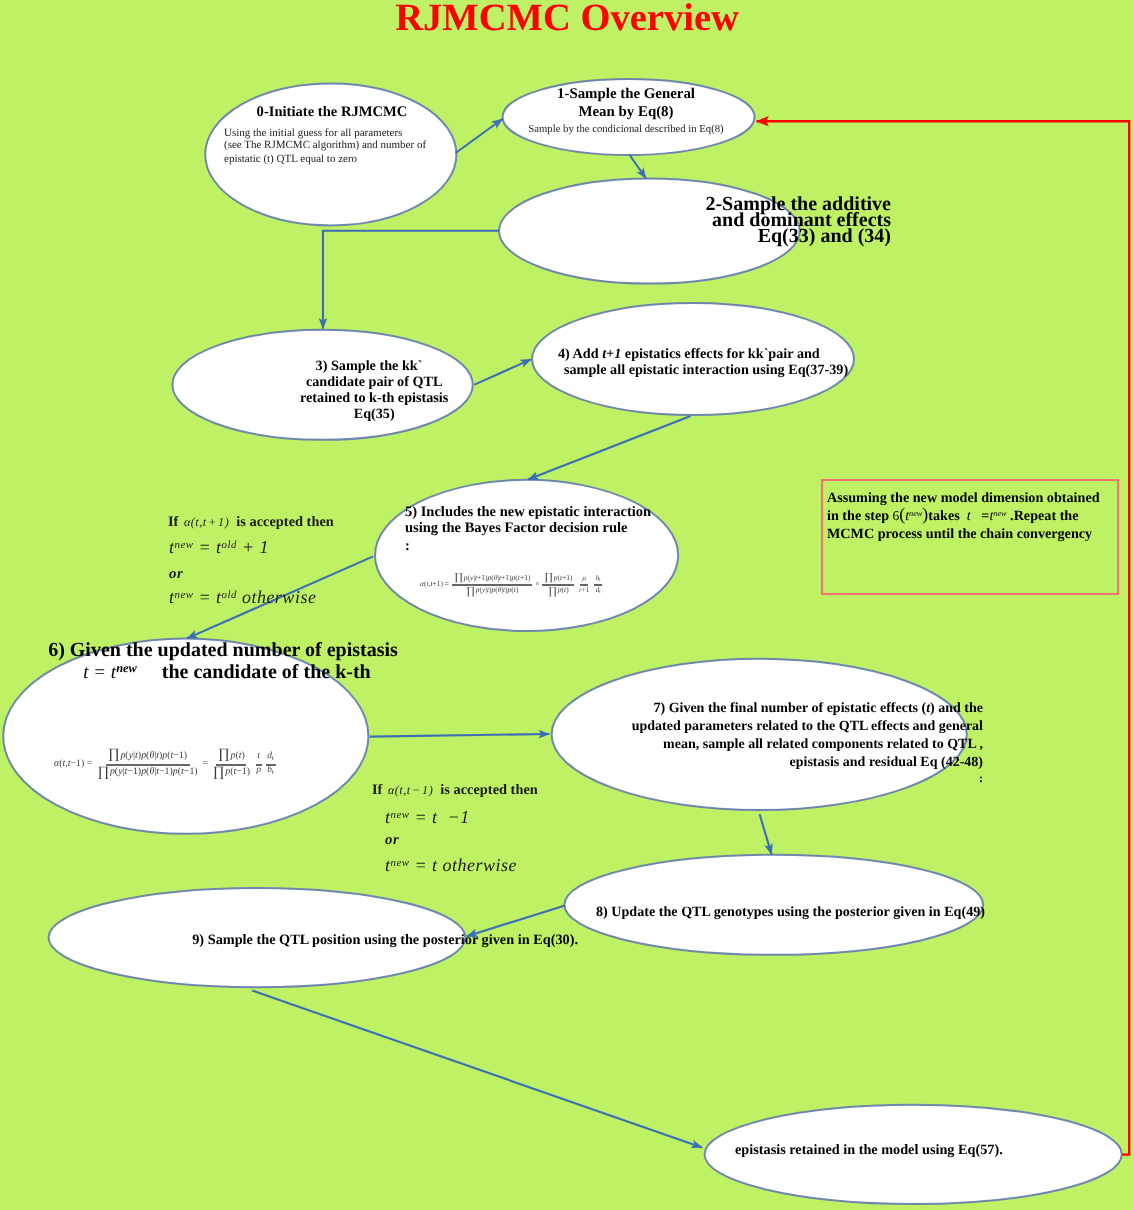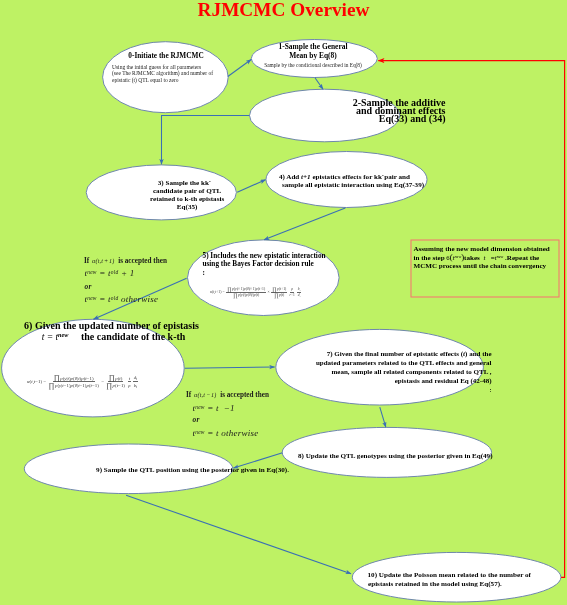--- a/index.html
+++ b/index.html
@@ -220,21 +220,20 @@
     <div>mean, sample all related components related to QTL ,</div>
     <div>epistasis and residual Eq (42-48)</div>
     <div class="tiny">:</div>
   </div>
 
   <div class="node n8 ttl">8) Update the QTL genotypes using the posterior given in Eq(49)</div>
 
   <div class="node n9 ttl">9) Sample the QTL position using the posterior given in Eq(30).</div>
 
   <div class="node n10 ttl">
-    <div>10) Update the Poisson mean related to the number of</div>
     <div>epistasis retained in the model using Eq(57).</div>
   </div>
 
   <div class="notetext ttl">
     <div>Assuming the new model dimension obtained</div>
     <div class="pre"><span>in the step</span><span class="mi">&nbsp;6</span><span class="mi big">(</span><i>t</i><sup>new</sup><span class="mi big">)</span><span>takes  </span><i>t</i><span>   =</span><i>t</i><sup>new</sup><span> .Repeat the</span></div>
     <div>MCMC process until the chain convergency</div>
   </div>
 
   <div class="acc a1">

